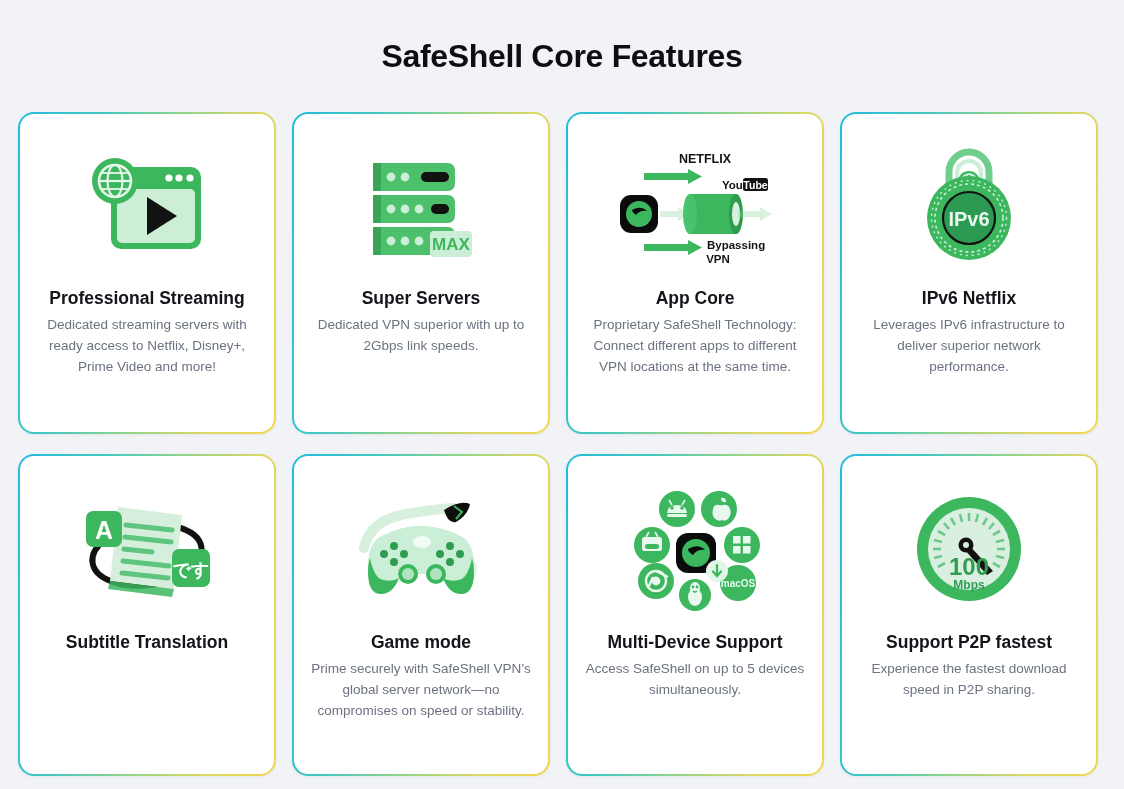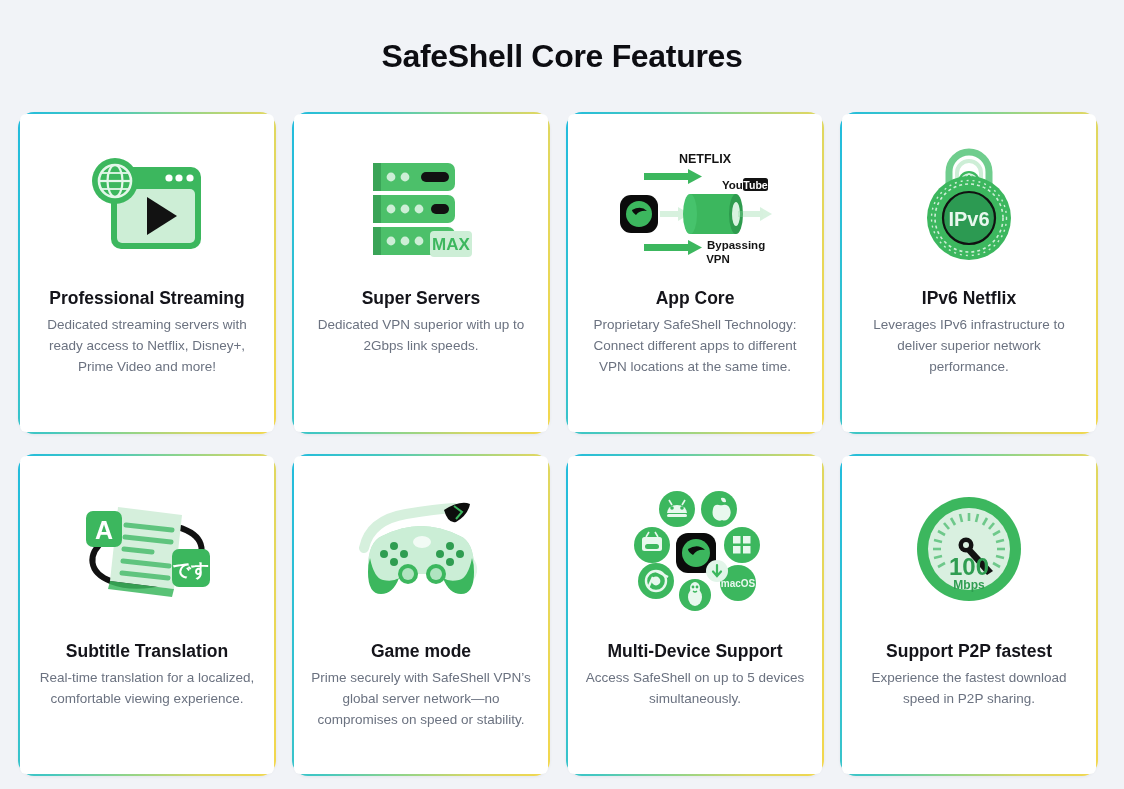--- a/index.html
+++ b/index.html
@@ -36,21 +36,21 @@
   .card {
     position: relative;
     border-radius: 16px;
     padding: 2px;
     background: linear-gradient(100deg, #22bcdd 0%, #45c8c0 28%, #8fd48a 52%, #d9d766 76%, #f3d74d 100%);
     box-shadow: 0 1px 3px rgba(20,30,60,0.06);
   }
 
   .card-inner {
     background: #ffffff;
-    border-radius: 6px;
+    border-radius: 14px;
     width: 100%;
     height: 100%;
     display: flex;
     flex-direction: column;
     align-items: center;
     padding: 18px 16px 16px 16px;
   }
 
   .icon-wrap {
     height: 150px;
@@ -73,21 +73,21 @@
   .card-desc {
     font-size: 13.5px;
     color: #6b7280;
     text-align: center;
     line-height: 21px;
     margin-top: 4px;
     max-width: 226px;
   }
 
   
-  .row2 .card-title { margin-top: 15px; }
+  .row2 .card-title { margin-top: 6px; }
 
   svg { display: block; }
 </style>
 </head>
 <body>
 
 <h1 class="page-title">SafeShell Core Features</h1>
 
 <div class="grid">
 
@@ -237,21 +237,20 @@
           </g>
 
           <rect x="12" y="18" width="36" height="36" rx="7" fill="#3cb75e"></rect>
           <text x="30" y="46" font-family="Liberation Sans, sans-serif" font-size="25" font-weight="bold" fill="#ffffff" text-anchor="middle">A</text>
 
           <rect x="98" y="56" width="38" height="38" rx="7" fill="#3cb75e"></rect>
           <text x="117" y="83" font-family="DejaVu Sans, sans-serif" font-size="18" font-weight="bold" fill="#ffffff" text-anchor="middle">です</text>
         </svg>
       </div>
       <div class="card-title">Subtitle Translation</div>
-      <div class="card-desc">Real-time translation for a localized, comfortable viewing experience.</div>
     </div>
   </div>
 
   <div class="card row2">
     <div class="card-inner">
       <div class="icon-wrap">
         <svg width="150" height="118" viewBox="0 0 150 118">
 
           <path d="M18 58 q6 -28 42 -34 q30 -5 48 -6" fill="none" stroke="#d6f0dd" stroke-width="10" stroke-linecap="round"></path>
           <path d="M120 66 q14 12 2 26" fill="none" stroke="#e3f5e8" stroke-width="7" stroke-linecap="round"></path>

